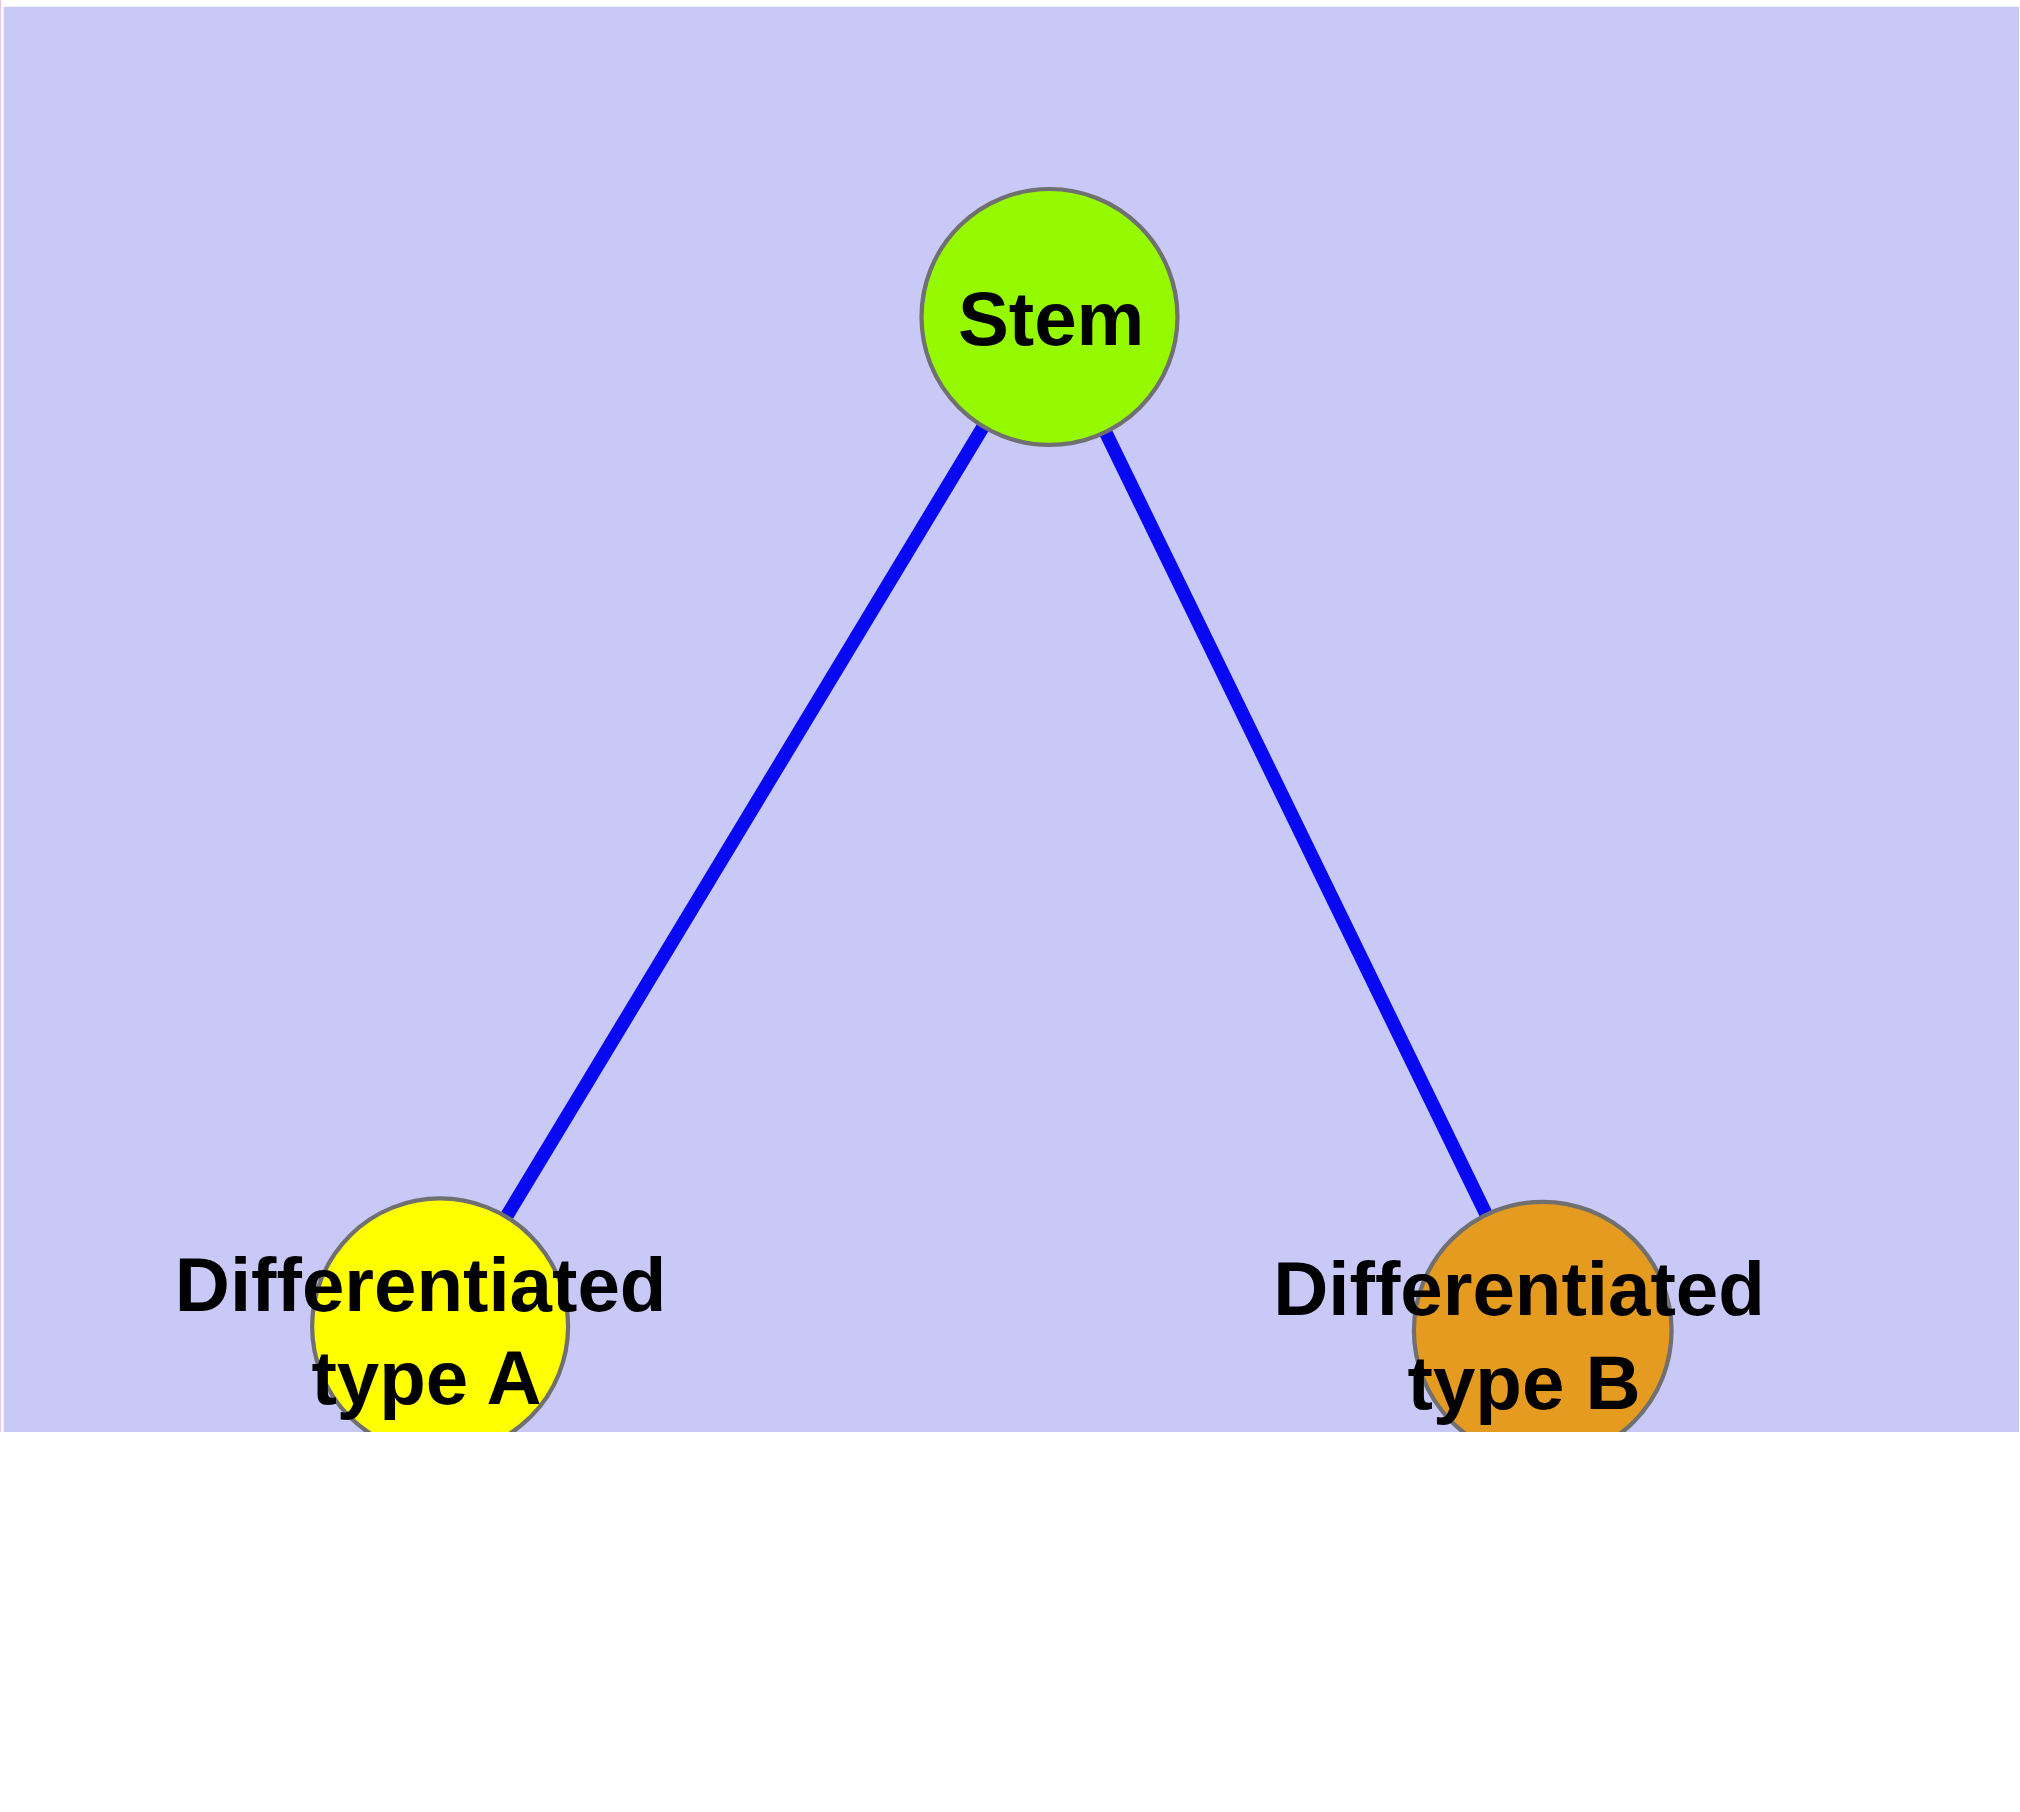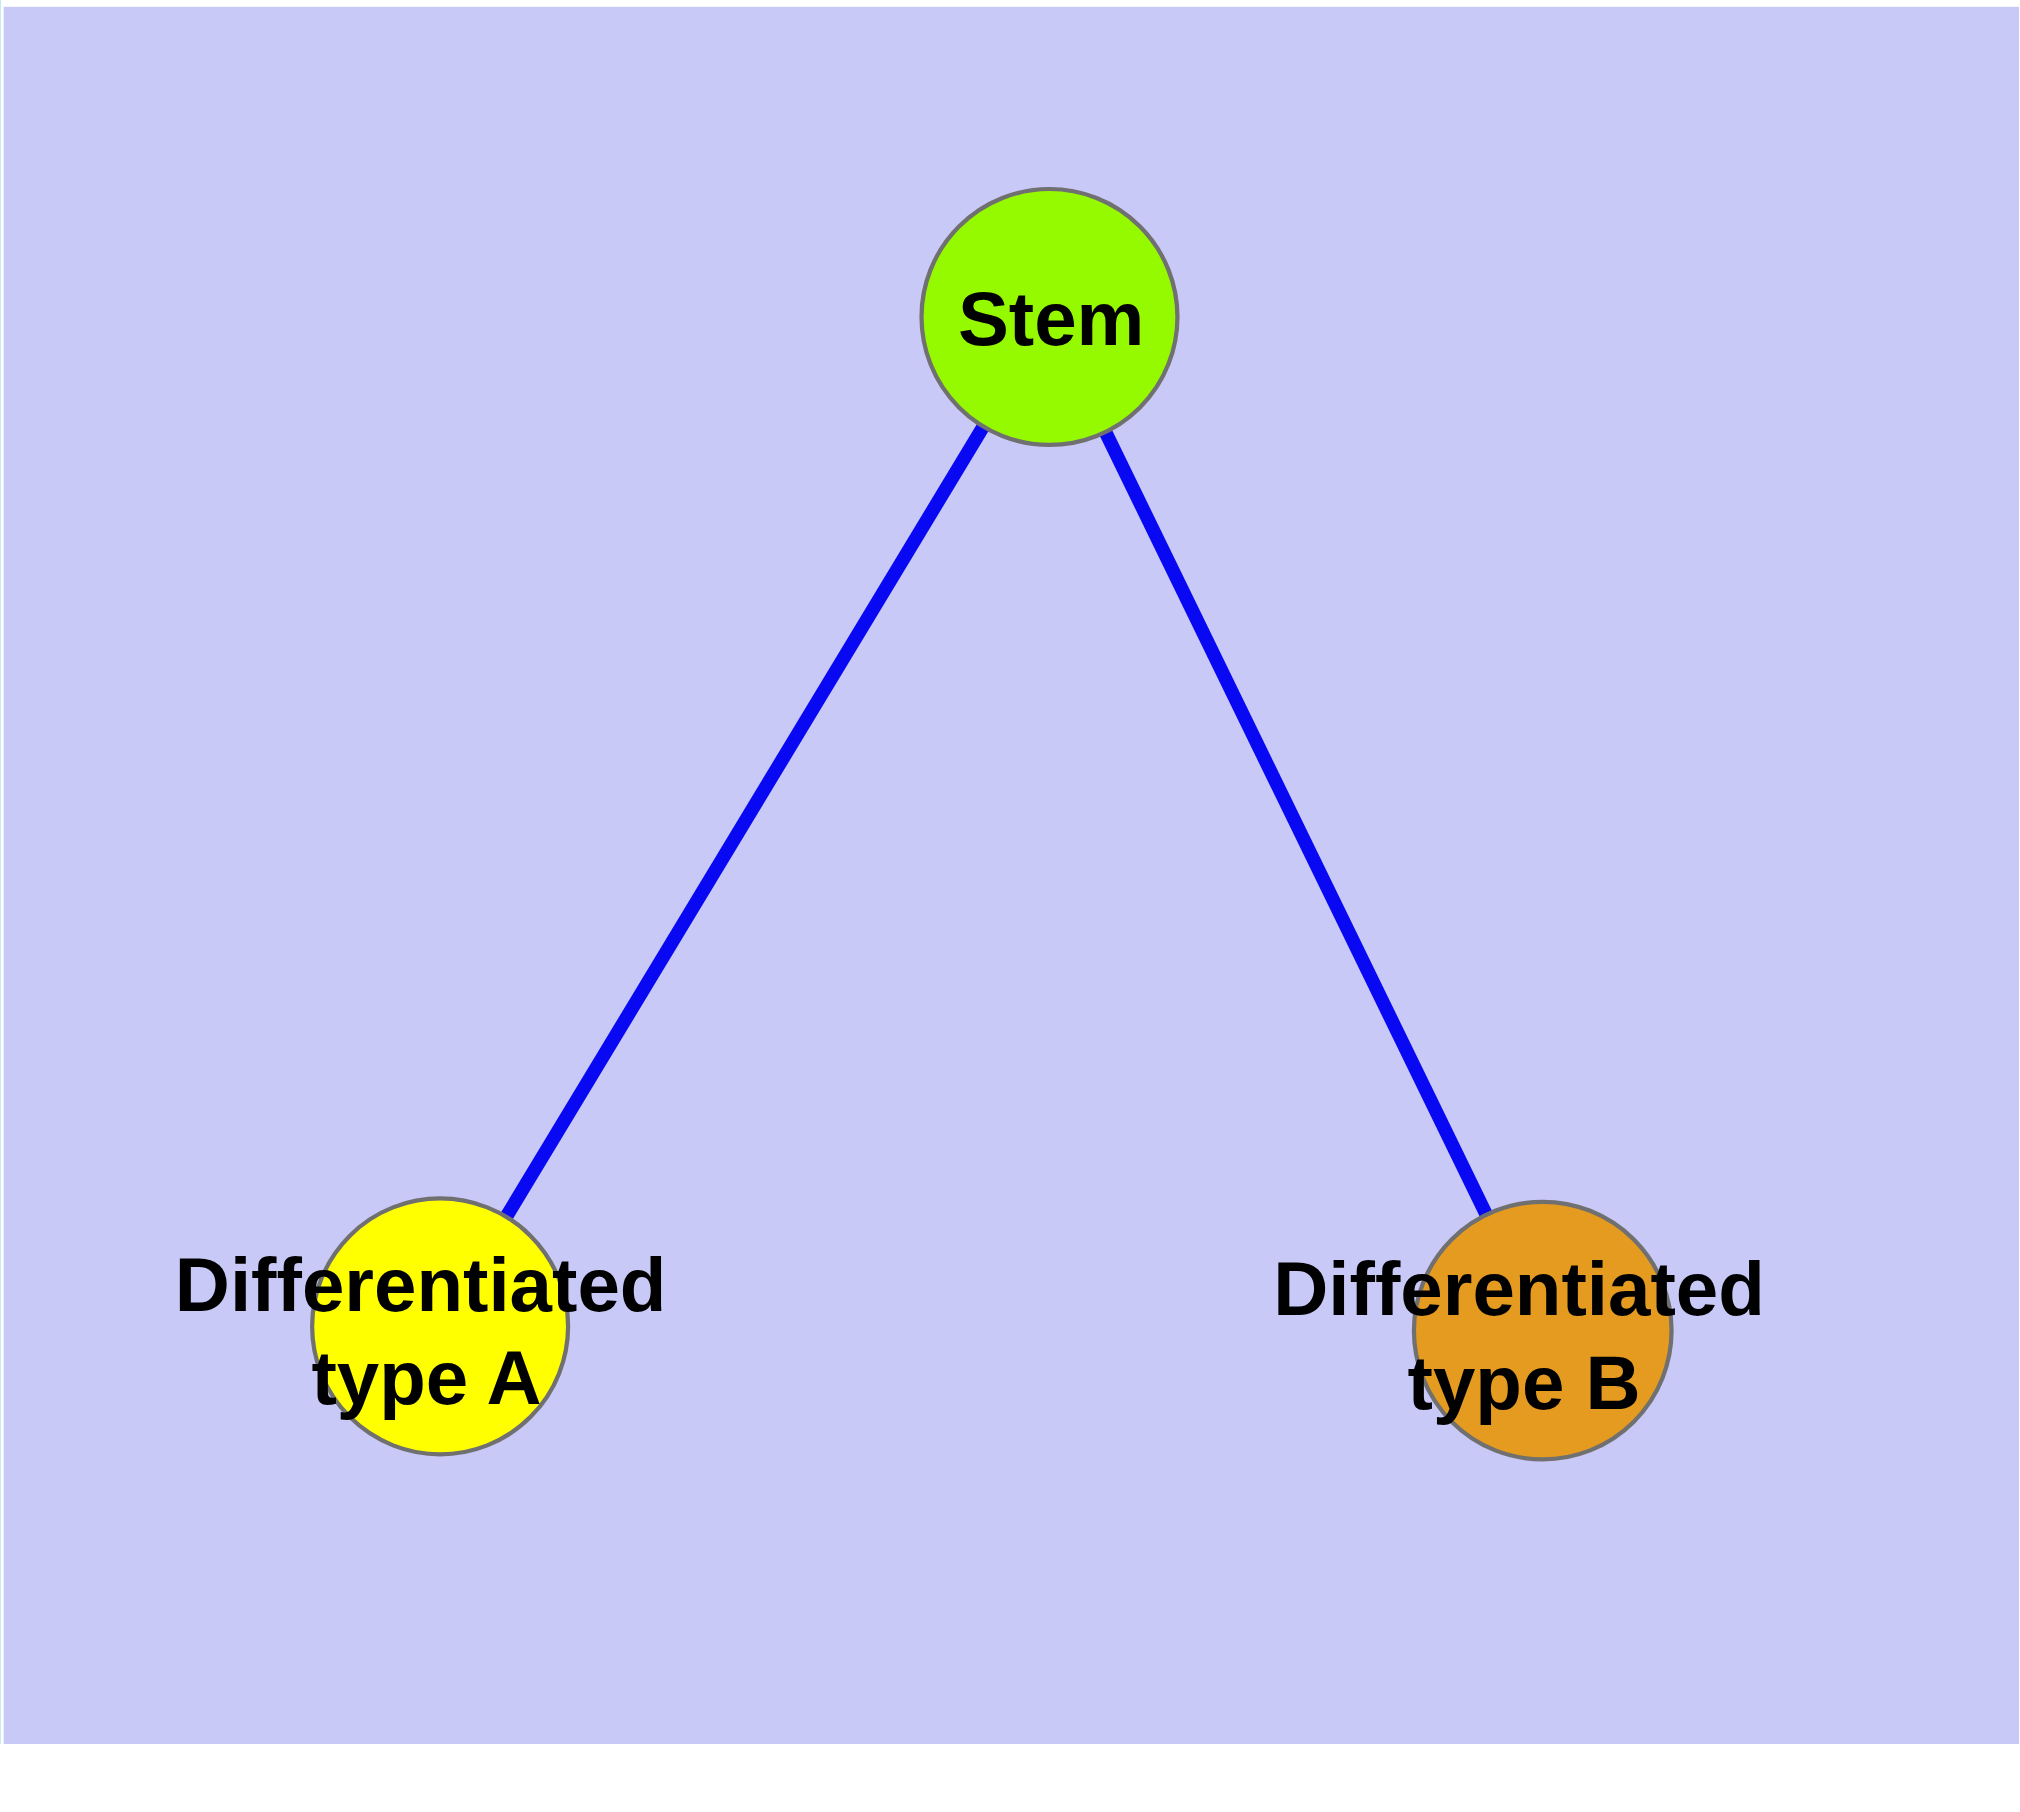--- a/index.html
+++ b/index.html
@@ -3,22 +3,22 @@
 <meta charset="utf-8">
 <style>
   html, body {
     margin: 0;
     padding: 0;
     background: #ffffff;
   }
   .stage {
     position: relative;
     width: 2021px;
-    height: 1744px;
-    background: #0ea5e9;
+    height: 1432px;
+    background: #a21caf;
     overflow: hidden;
   }
   svg.graph {
     display: block;
     width: 2021px;
     height: 1812px;
   }
   .node {
     stroke: #707070;
     stroke-width: 5;

